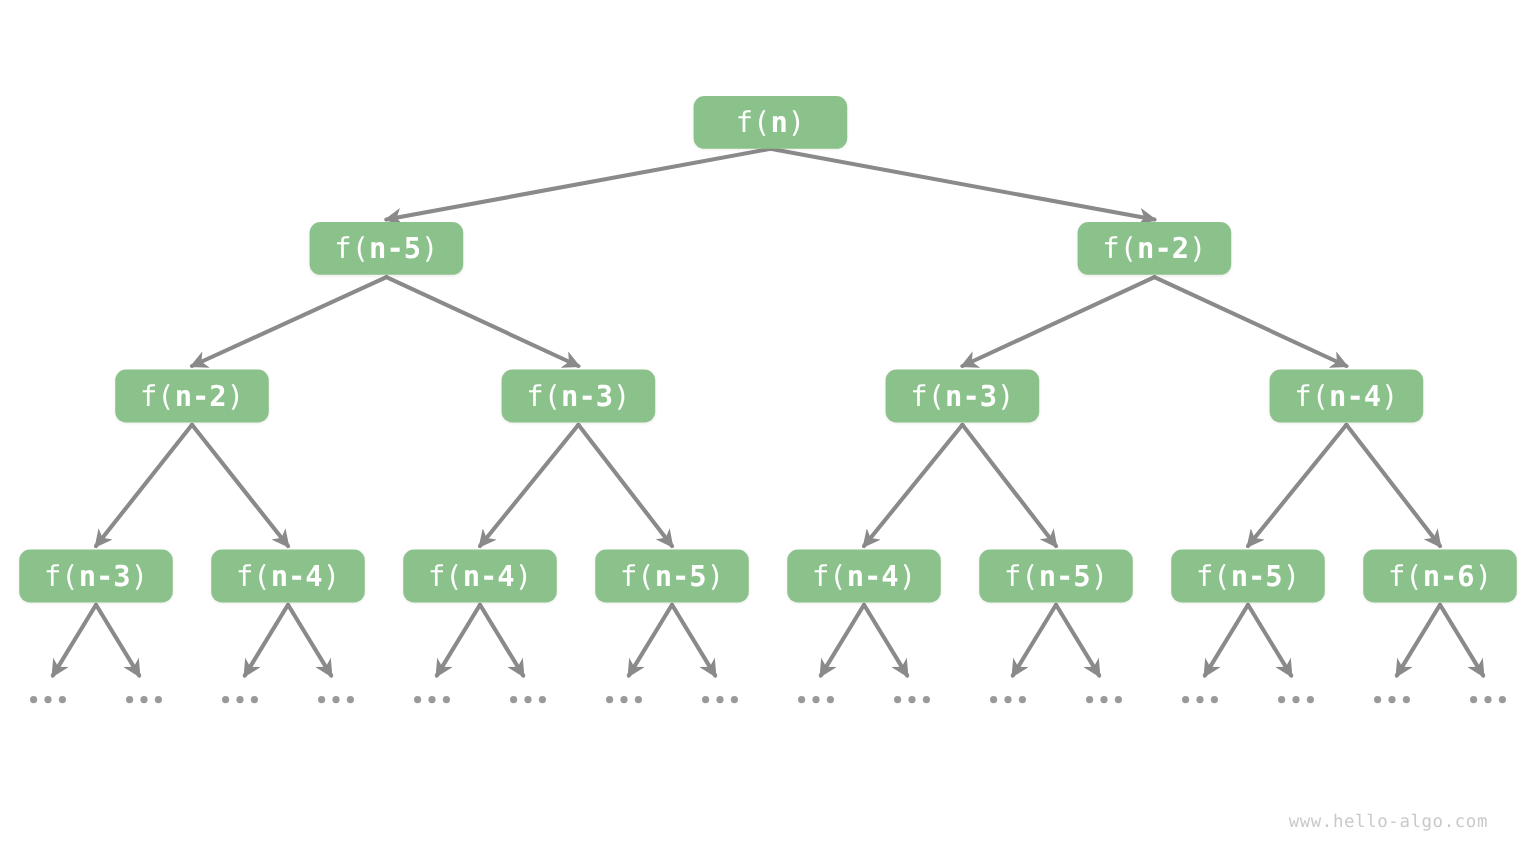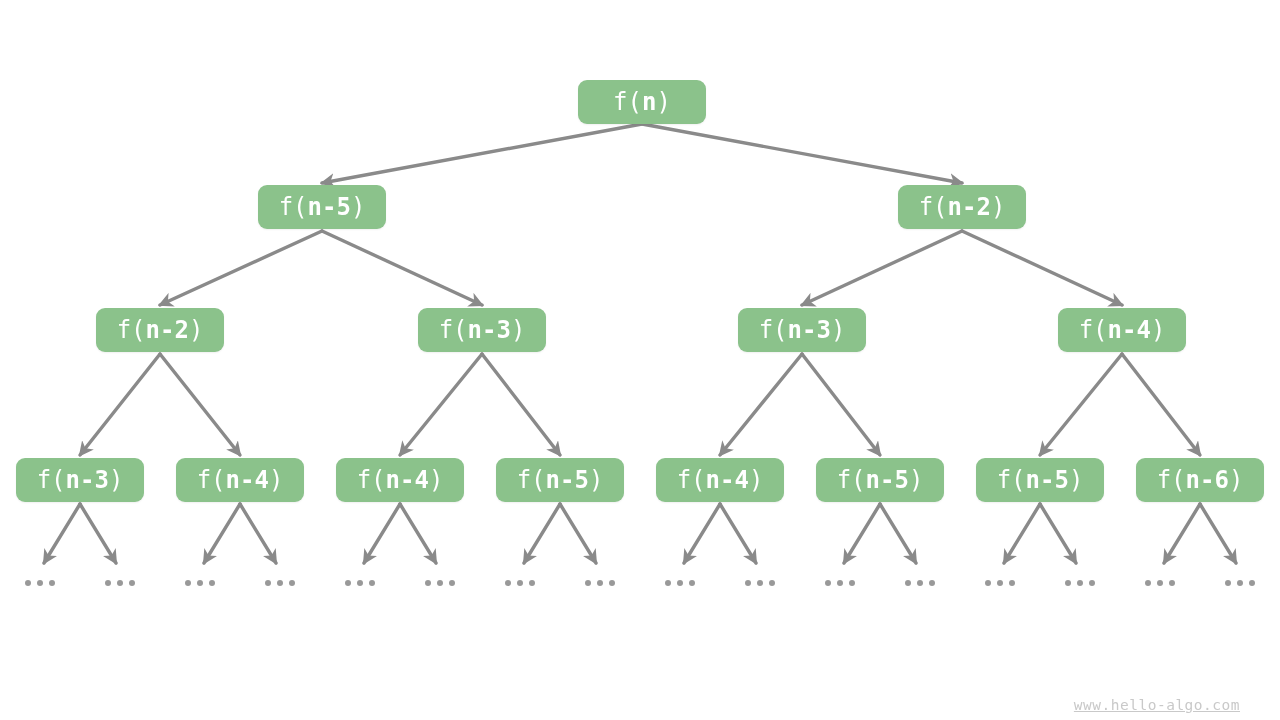--- a/index.html
+++ b/index.html
@@ -56,25 +56,24 @@
   }
   .leaf i {
     display: block;
     width: 6px; height: 6px;
     border-radius: 50%;
     background: var(--leaf-dots);
   }
   .watermark {
     position: absolute;
     right: 40px;
-    top: 697px;
+    top: 677px;
     font-size: 14.5px;
     letter-spacing: 0.5px;
     color: var(--watermark-text);
-    text-decoration: underline;
   }
 </style>
 </head>
 <body>
 
 <div class="canvas">
 
   <svg class="edges" width="1280" height="720" viewBox="0 0 1280 720">
     <defs>
       <marker id="arrow" viewBox="0 0 10 10" refX="8.6" refY="5" markerWidth="4.4" markerHeight="4.4" orient="auto-start-reverse" markerUnits="strokeWidth">

